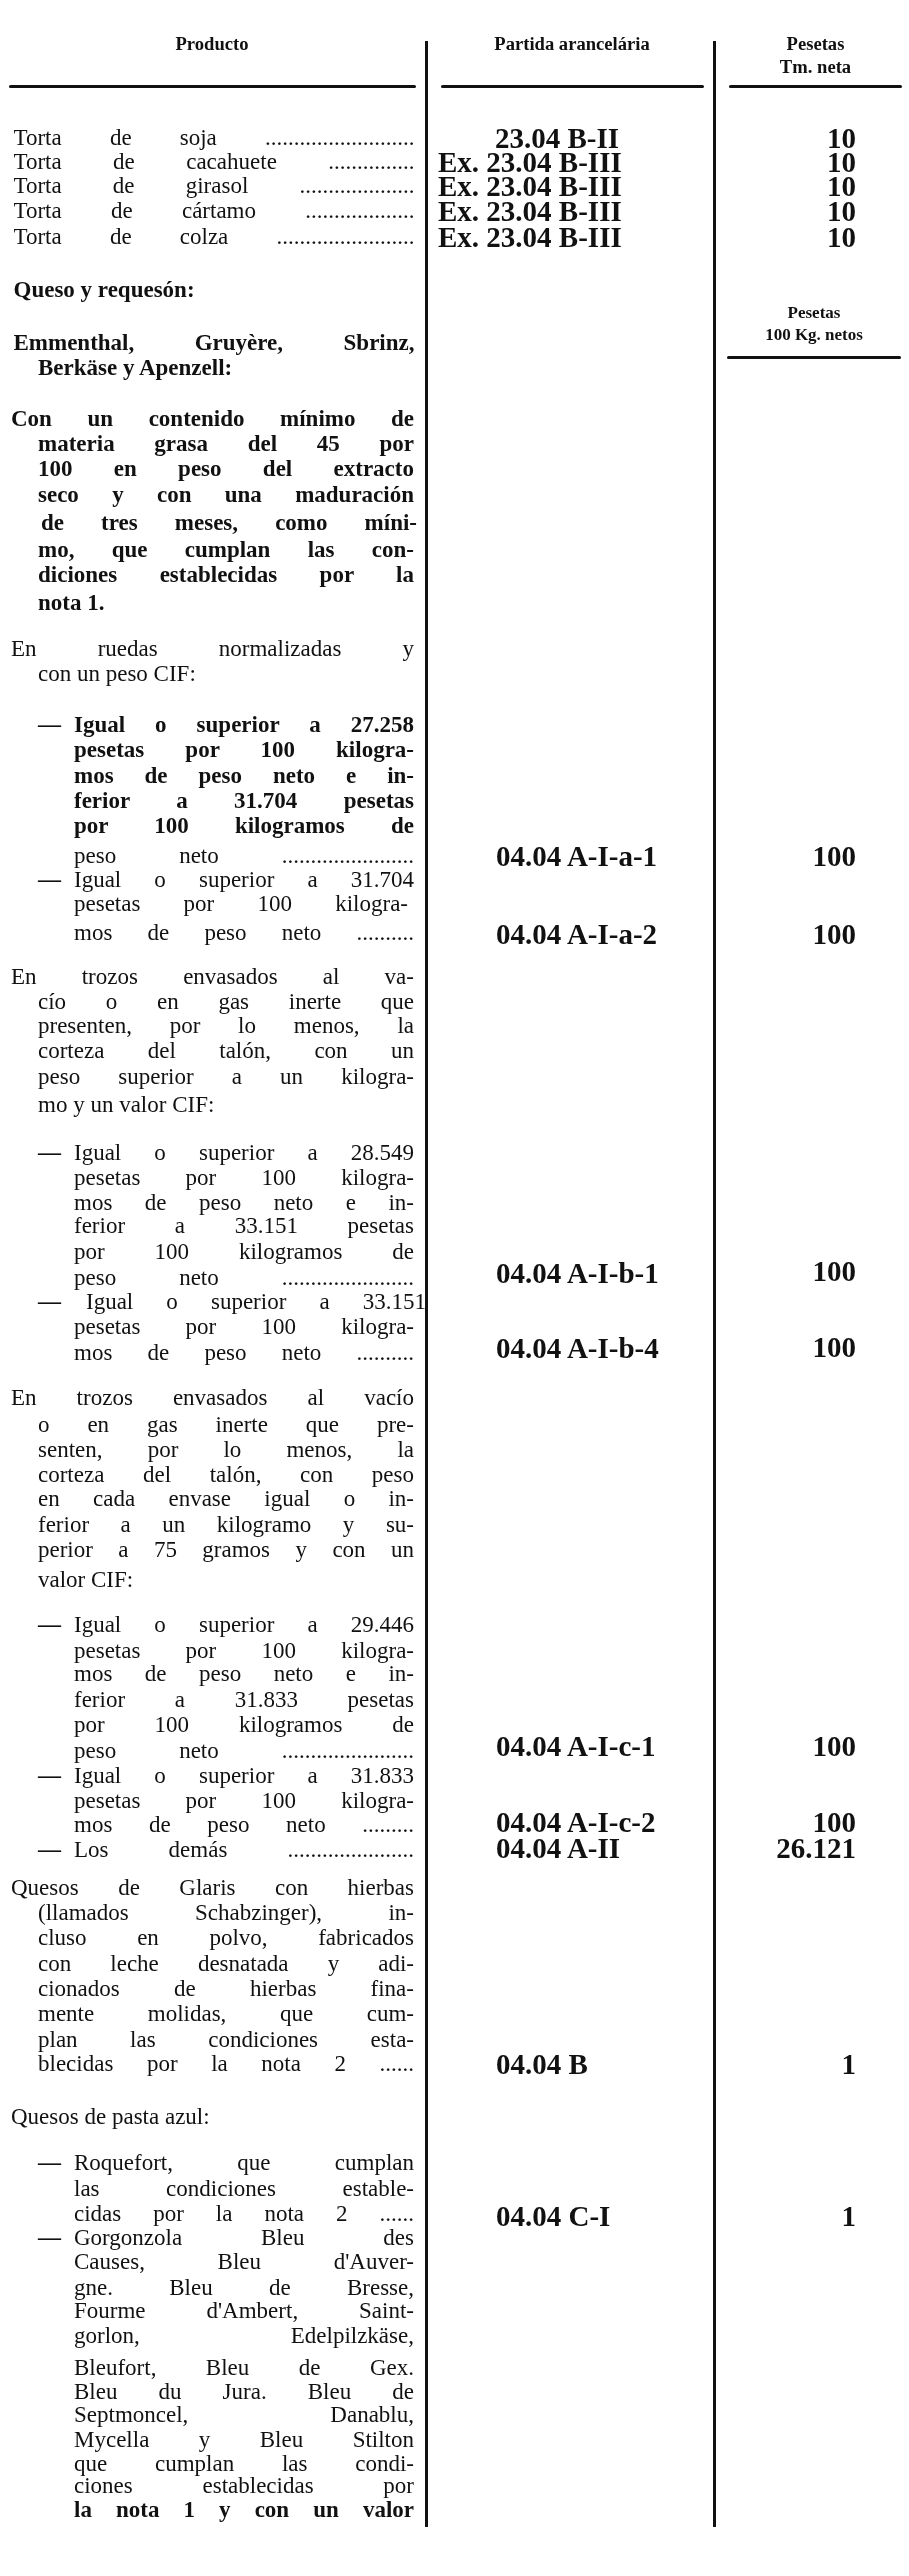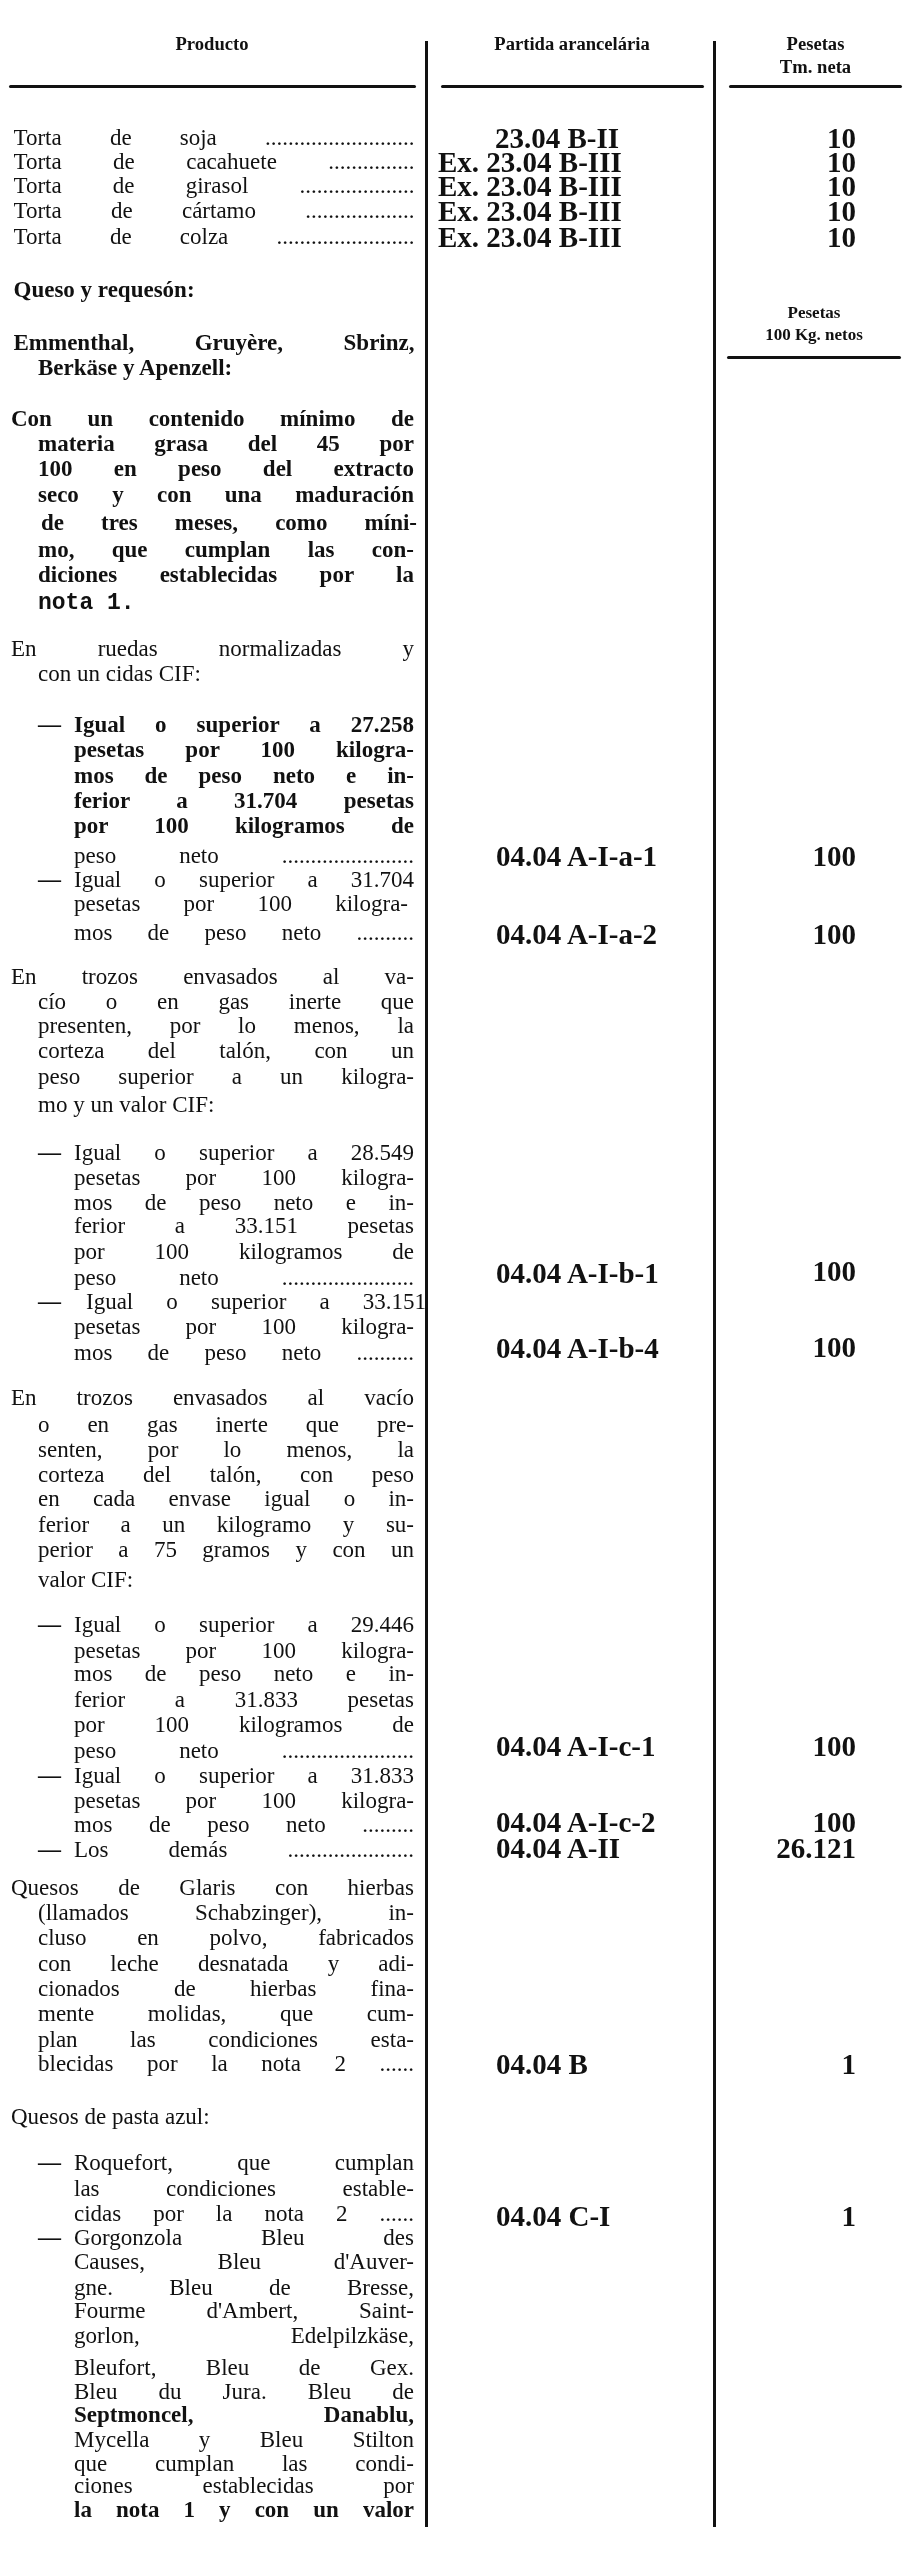--- a/index.html
+++ b/index.html
@@ -54,23 +54,23 @@
       <div class="line left bold" style="left: 13.5px; top: 290px; width: 254px;">Queso y requesón:</div>
       <div class="line just bold" style="left: 13.5px; top: 343px; width: 401px;">Emmenthal, Gruyère, Sbrinz,</div>
       <div class="line left bold" style="left: 38px; top: 368px; width: 254px;">Berkäse y Apenzell:</div>
       <div class="line just bold" style="left: 11px; top: 419px; width: 403px;">Con un contenido mínimo de</div>
       <div class="line just bold" style="left: 38px; top: 444px; width: 376px;">materia grasa del 45 por</div>
       <div class="line just bold" style="left: 38px; top: 469px; width: 376px;">100 en peso del extracto</div>
       <div class="line just bold" style="left: 38px; top: 495px; width: 376px;">seco y con una maduración</div>
       <div class="line just bold" style="left: 34px; top: 523px; width: 376px; margin-left: 7px;">de tres meses, como míni-</div>
       <div class="line just bold" style="left: 38px; top: 550px; width: 376px;">mo, que cumplan las con-</div>
       <div class="line just bold" style="left: 38px; top: 575px; width: 376px;">diciones establecidas por la</div>
-      <div class="line left bold" style="left: 38px; top: 603px; width: 169px; font-family: Liberation Mono, monospace;">nota 1.</div>
+      <div class="line left bold" style="left: 38px; top: 603px; width: 169px;">nota 1.</div>
       <div class="line just" style="left: 11px; top: 649px; width: 403px;">En ruedas normalizadas y</div>
-      <div class="line left" style="left: 38px; top: 674px; width: 254px;">con un cidas CIF:</div>
+      <div class="line left" style="left: 38px; top: 674px; width: 254px;">con un peso CIF:</div>
       <div class="dash" style="left: 38px; top: 725px;">—</div>
       <div class="line just bold" style="left: 74px; top: 725px; width: 340px;">Igual o superior a 27.258</div>
       <div class="line just bold" style="left: 74px; top: 750px; width: 340px;">pesetas por 100 kilogra-</div>
       <div class="line just bold" style="left: 74px; top: 776px; width: 340px;">mos de peso neto e in-</div>
       <div class="line just bold" style="left: 74px; top: 801px; width: 340px;">ferior a 31.704 pesetas</div>
       <div class="line just bold" style="left: 74px; top: 826px; width: 340px;">por 100 kilogramos de</div>
       <div class="line just" style="left: 74px; top: 856px; width: 340px;">peso neto .......................</div>
       <div class="dash" style="left: 38px; top: 880px;">—</div>
       <div class="line just" style="left: 74px; top: 880px; width: 340px;">Igual o superior a 31.704</div>
       <div class="line just" style="left: 74px; top: 904px; width: 334px;">pesetas por 100 kilogra-</div>
@@ -127,21 +127,21 @@
       <div class="line just" style="left: 74px; top: 2189px; width: 340px;">las condiciones estable-</div>
       <div class="line just" style="left: 74px; top: 2214px; width: 340px;">cidas por la nota 2 ......</div>
       <div class="dash" style="left: 38px; top: 2238px;">—</div>
       <div class="line just" style="left: 74px; top: 2238px; width: 340px;">Gorgonzola Bleu des</div>
       <div class="line just" style="left: 74px; top: 2262px; width: 340px;">Causes, Bleu d'Auver-</div>
       <div class="line just" style="left: 74px; top: 2288px; width: 340px;">gne. Bleu de Bresse,</div>
       <div class="line just" style="left: 74px; top: 2311px; width: 340px;">Fourme d'Ambert, Saint-</div>
       <div class="line just" style="left: 74px; top: 2336px; width: 340px;">gorlon, Edelpilzkäse,</div>
       <div class="line just" style="left: 74px; top: 2368px; width: 340px;">Bleufort, Bleu de Gex.</div>
       <div class="line just" style="left: 74px; top: 2392px; width: 340px;">Bleu du Jura. Bleu de</div>
-      <div class="line just" style="left: 74px; top: 2415px; width: 340px; font-weight: bold;">Septmoncel, Danablu,</div>
+      <div class="line just" style="left: 74px; top: 2415px; width: 340px;">Septmoncel, Danablu,</div>
       <div class="line just" style="left: 74px; top: 2440px; width: 340px;">Mycella y Bleu Stilton</div>
       <div class="line just" style="left: 74px; top: 2464px; width: 340px;">que cumplan las condi-</div>
       <div class="line just" style="left: 74px; top: 2486px; width: 340px;">ciones establecidas por</div>
       <div class="line just bold" style="left: 74px; top: 2510px; width: 340px;">la nota 1 y con un valor</div>
     </div>
   <div id="partida-col">
       <div class="cell b" style="left: 495px; top: 138px;">23.04 B-II</div>
       <div class="cell b" style="left: 438px; top: 162px;">Ex. 23.04 B-III</div>
       <div class="cell b" style="left: 438px; top: 186px;">Ex. 23.04 B-III</div>
       <div class="cell b" style="left: 438px; top: 211px;">Ex. 23.04 B-III</div>

